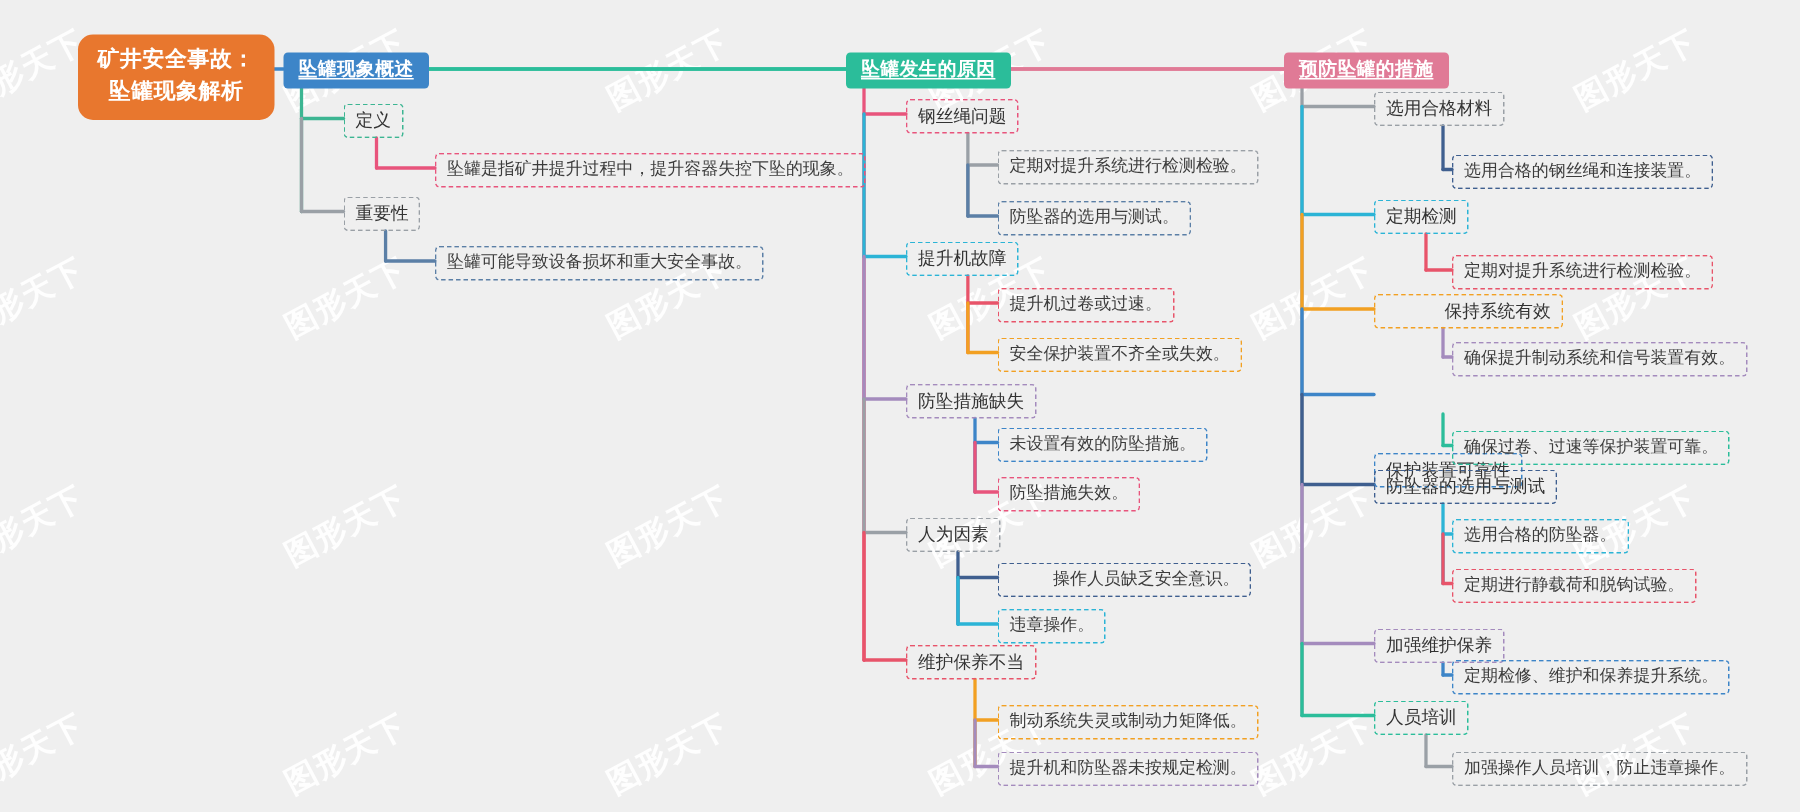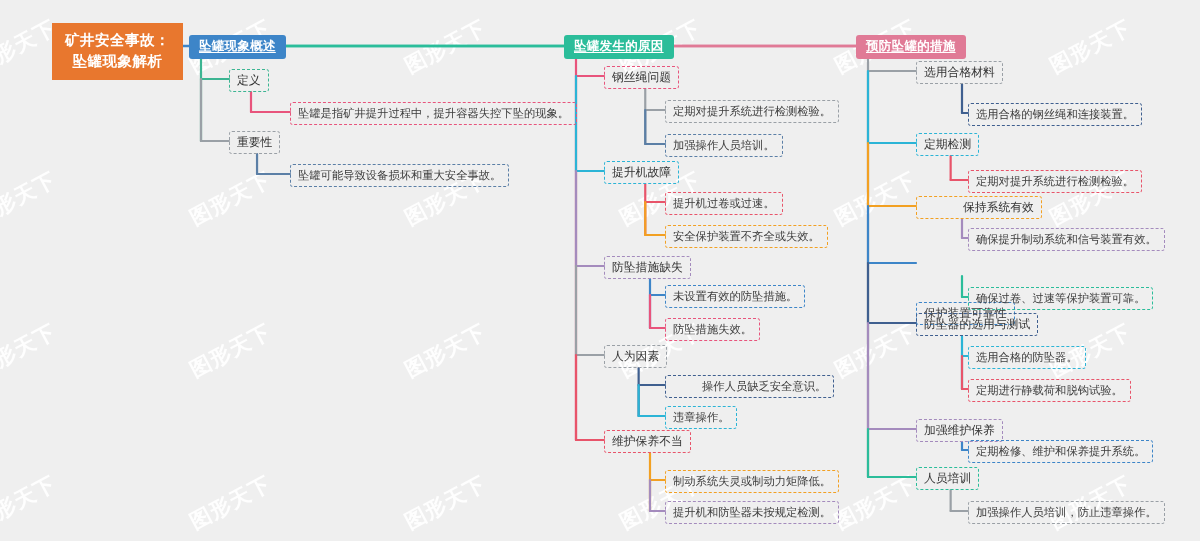--- a/index.html
+++ b/index.html
@@ -16,21 +16,21 @@
     overflow: hidden;
   }
   #wm { position:absolute; inset:0; pointer-events:none; z-index:0; }
   #wires { position:absolute; inset:0; z-index:1; pointer-events:none; }
   .node { position: absolute; z-index: 2; white-space: nowrap; }
 
   
   .root {
     background: #e8772e;
     color: #ffffff;
-    border-radius: 0;
+    border-radius: 10px;
     padding: 7px 13px 8px;
     font-size: 14.5px;
     font-weight: bold;
     line-height: 1.45;
     text-align: center;
     letter-spacing: .5px;
   }
   .root .l { display:block; }
 
   
@@ -185,21 +185,21 @@
 
   <div id="nodes">
       <div class="node lvl1" style="left: 189px; top: 35px; background: rgb(61, 133, 200);"><span>坠罐现象概述</span></div>
       <div class="node dash lvl2" style="left: 229px; top: 69px; border-color: rgb(60, 181, 146);"><span>定义</span></div>
       <div class="node dash lvl3" style="left: 290px; top: 102px; border-color: rgb(232, 84, 124);"><span>坠罐是指矿井提升过程中，提升容器失控下坠的现象。</span></div>
       <div class="node dash lvl2" style="left: 229px; top: 131px; border-color: rgb(154, 160, 166);"><span>重要性</span></div>
       <div class="node dash lvl3" style="left: 290px; top: 164px; border-color: rgb(91, 127, 166);"><span>坠罐可能导致设备损坏和重大安全事故。</span></div>
       <div class="node lvl1" style="left: 564px; top: 35px; background: rgb(43, 189, 154);"><span>坠罐发生的原因</span></div>
       <div class="node dash lvl2" style="left: 604px; top: 66px; border-color: rgb(232, 84, 124);"><span>钢丝绳问题</span></div>
       <div class="node dash lvl3" style="left: 665px; top: 100px; border-color: rgb(154, 160, 166);"><span>定期对提升系统进行检测检验。</span></div>
-      <div class="node dash lvl3" style="left: 665px; top: 134px; border-color: rgb(91, 127, 166);"><span>加强操作人员培训。</span></div>
+      <div class="node dash lvl3" style="left: 665px; top: 134px; border-color: rgb(91, 127, 166);"><span>防坠器的选用与测试。</span></div>
       <div class="node dash lvl2" style="left: 604px; top: 161px; border-color: rgb(43, 180, 214);"><span>提升机故障</span></div>
       <div class="node dash lvl3" style="left: 665px; top: 192px; border-color: rgb(232, 84, 106);"><span>提升机过卷或过速。</span></div>
       <div class="node dash lvl3" style="left: 665px; top: 225px; border-color: rgb(242, 160, 34);"><span>安全保护装置不齐全或失效。</span></div>
       <div class="node dash lvl2" style="left: 604px; top: 256px; border-color: rgb(164, 139, 189);"><span>防坠措施缺失</span></div>
       <div class="node dash lvl3" style="left: 665px; top: 285px; border-color: rgb(61, 133, 200);"><span>未设置有效的防坠措施。</span></div>
       <div class="node dash lvl3" style="left: 665px; top: 318px; border-color: rgb(232, 84, 124);"><span>防坠措施失效。</span></div>
       <div class="node dash lvl2" style="left: 604px; top: 345px; border-color: rgb(154, 160, 166);"><span>人为因素</span></div>
       <div class="node dash lvl3" style="left: 665px; top: 375px; border-color: rgb(63, 95, 143); padding-left: 36px;"><span>操作人员缺乏安全意识。</span></div>
       <div class="node dash lvl3" style="left: 665px; top: 406px; border-color: rgb(43, 180, 214);"><span>违章操作。</span></div>
       <div class="node dash lvl2" style="left: 604px; top: 430px; border-color: rgb(232, 84, 106);"><span>维护保养不当</span></div>

